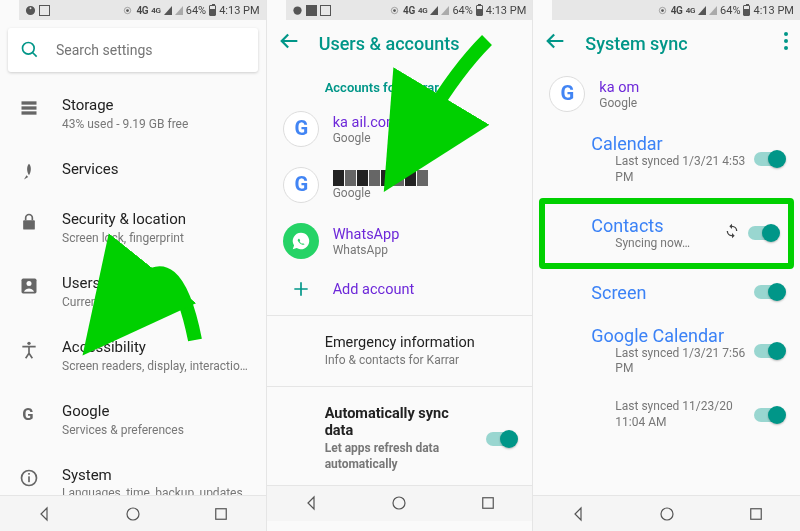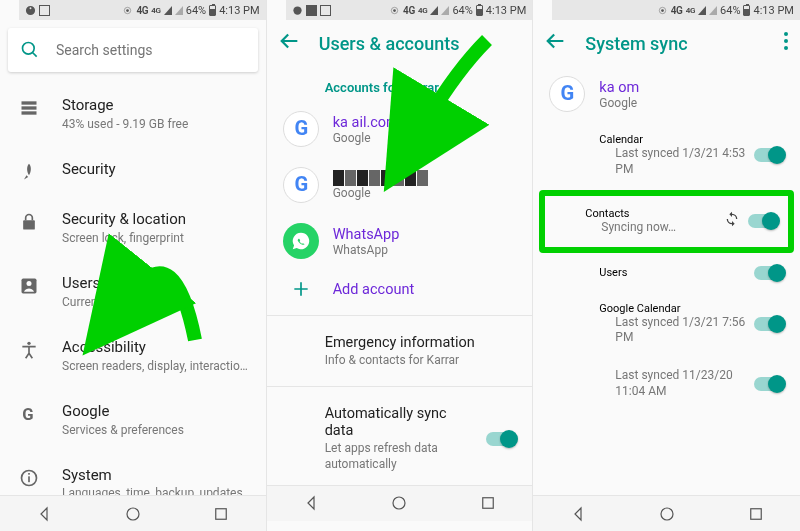--- a/index.html
+++ b/index.html
@@ -45,32 +45,32 @@
   .acct-row .meta .s { font-size:12px; color:#777; }
   .acct-row .plus { width:36px;display:flex;justify-content:center;}
   .acct-row .plus svg{width:20px;height:20px;stroke:#009688;stroke-width:2;fill:none;}
   .acct-row .obsc { display:flex;gap:1px;}
   .acct-row .obsc span{ width:11px;height:16px;background:#666;display:inline-block;}
   .acct-row .obsc span:nth-child(odd){background:#222;}
   .divider { height:1px;background:#e5e5e5;margin:6px 0;}
   .inset-row { padding:12px 16px 12px 58px; }
   .inset-row .t{font-size:14.5px;color:#222;}
   .inset-row .s{font-size:12px;color:#777;line-height:1.35;margin-top:1px;}
-  .inset-row.flex{display:flex;align-items:center;justify-content:space-between;gap:8px;}
+  .inset-row.flex{display:flex;align-items:center;justify-content:space-between;gap:8px;font-weight:bold;}
   .switch{width:30px;height:14px;border-radius:8px;background:#99d6d0;position:relative;flex-shrink:0;}
   .switch::after{content:'';position:absolute;width:18px;height:18px;border-radius:50%;background:#009688;top:-2px;right:-2px;box-shadow:0 1px 2px rgba(0,0,0,0.25);}
 
   
   .sync-row{display:flex;align-items:center;padding:11px 16px 11px 58px;gap:8px;}
   .sync-row .meta{flex:1;min-width:0;}
-  .sync-row .t{font-size:11px;color:#000000;margin-left:8px;}
+  .sync-row .t{font-size:18px;color:#3b82f6;}
   .sync-row .s{font-size:12px;color:#777;line-height:1.3;margin-left:24px;}
   .sync-row .spin svg{width:16px;height:16px;fill:#444;}
   .highlight-box{border:6px solid #00d000;border-radius:4px;margin:2px 6px;padding:0;}
-  .highlight-box .sync-row{padding-left:32px;padding-right:10px;}
+  .highlight-box .sync-row{padding-left:46px;padding-right:10px;}
 
   
   .navbar{height:36px;background:#f5f5f5;border-top:1px solid #e5e5e5;display:flex;justify-content:space-around;align-items:center;}
   .navbar svg{width:18px;height:18px;fill:none;stroke:#555;stroke-width:1.6;}
 
   
   .arrow{position:absolute;pointer-events:none;}
   .arrow svg{overflow:visible;}
 
   .google-g text{font-size:22px;font-weight:700;}
@@ -125,21 +125,21 @@
             <div class="s">43% used - 9.19 GB free</div>
           </div>
     </div>
     <div class="row">
       <div class="ic">
             <svg viewBox="0 0 24 24">
               <path d="M12 2c3 3 3 9 0 14-3-5-3-11 0-14zM9 16l-3 5 5-3"></path>
             </svg>
           </div>
       <div class="txt">
-            <div class="t">Security</div>
+            <div class="t">Services</div>
           </div>
     </div>
     <div class="row">
       <div class="ic">
             <svg viewBox="0 0 24 24">
               <rect x="5" y="10" width="14" height="11" rx="1"></rect>
               <path d="M8 10V7a4 4 0 118 0v3" fill="none" stroke="#666" stroke-width="2"></path>
             </svg>
           </div>
       <div class="txt">
@@ -403,21 +403,21 @@
           </div>
       <div class="spin"><svg viewBox="0 0 24 24">
               <path d="M12 4V1L8 5l4 4V6a6 6 0 016 6h2a8 8 0 00-8-8zm0 14a6 6 0 01-6-6H4a8 8 0 008 8v3l4-4-4-4v3z"></path>
             </svg></div>
       <div class="switch"></div>
     </div>
   </div>
 
   <div class="sync-row">
     <div class="meta">
-          <div class="t">Users</div>
+          <div class="t">Screen</div>
         </div>
     <div class="switch"></div>
   </div>
   <div class="sync-row">
     <div class="meta">
           <div class="t">Google Calendar</div>
           <div class="s">Last synced 1/3/21 7:56 PM</div>
         </div>
     <div class="switch"></div>
   </div>

